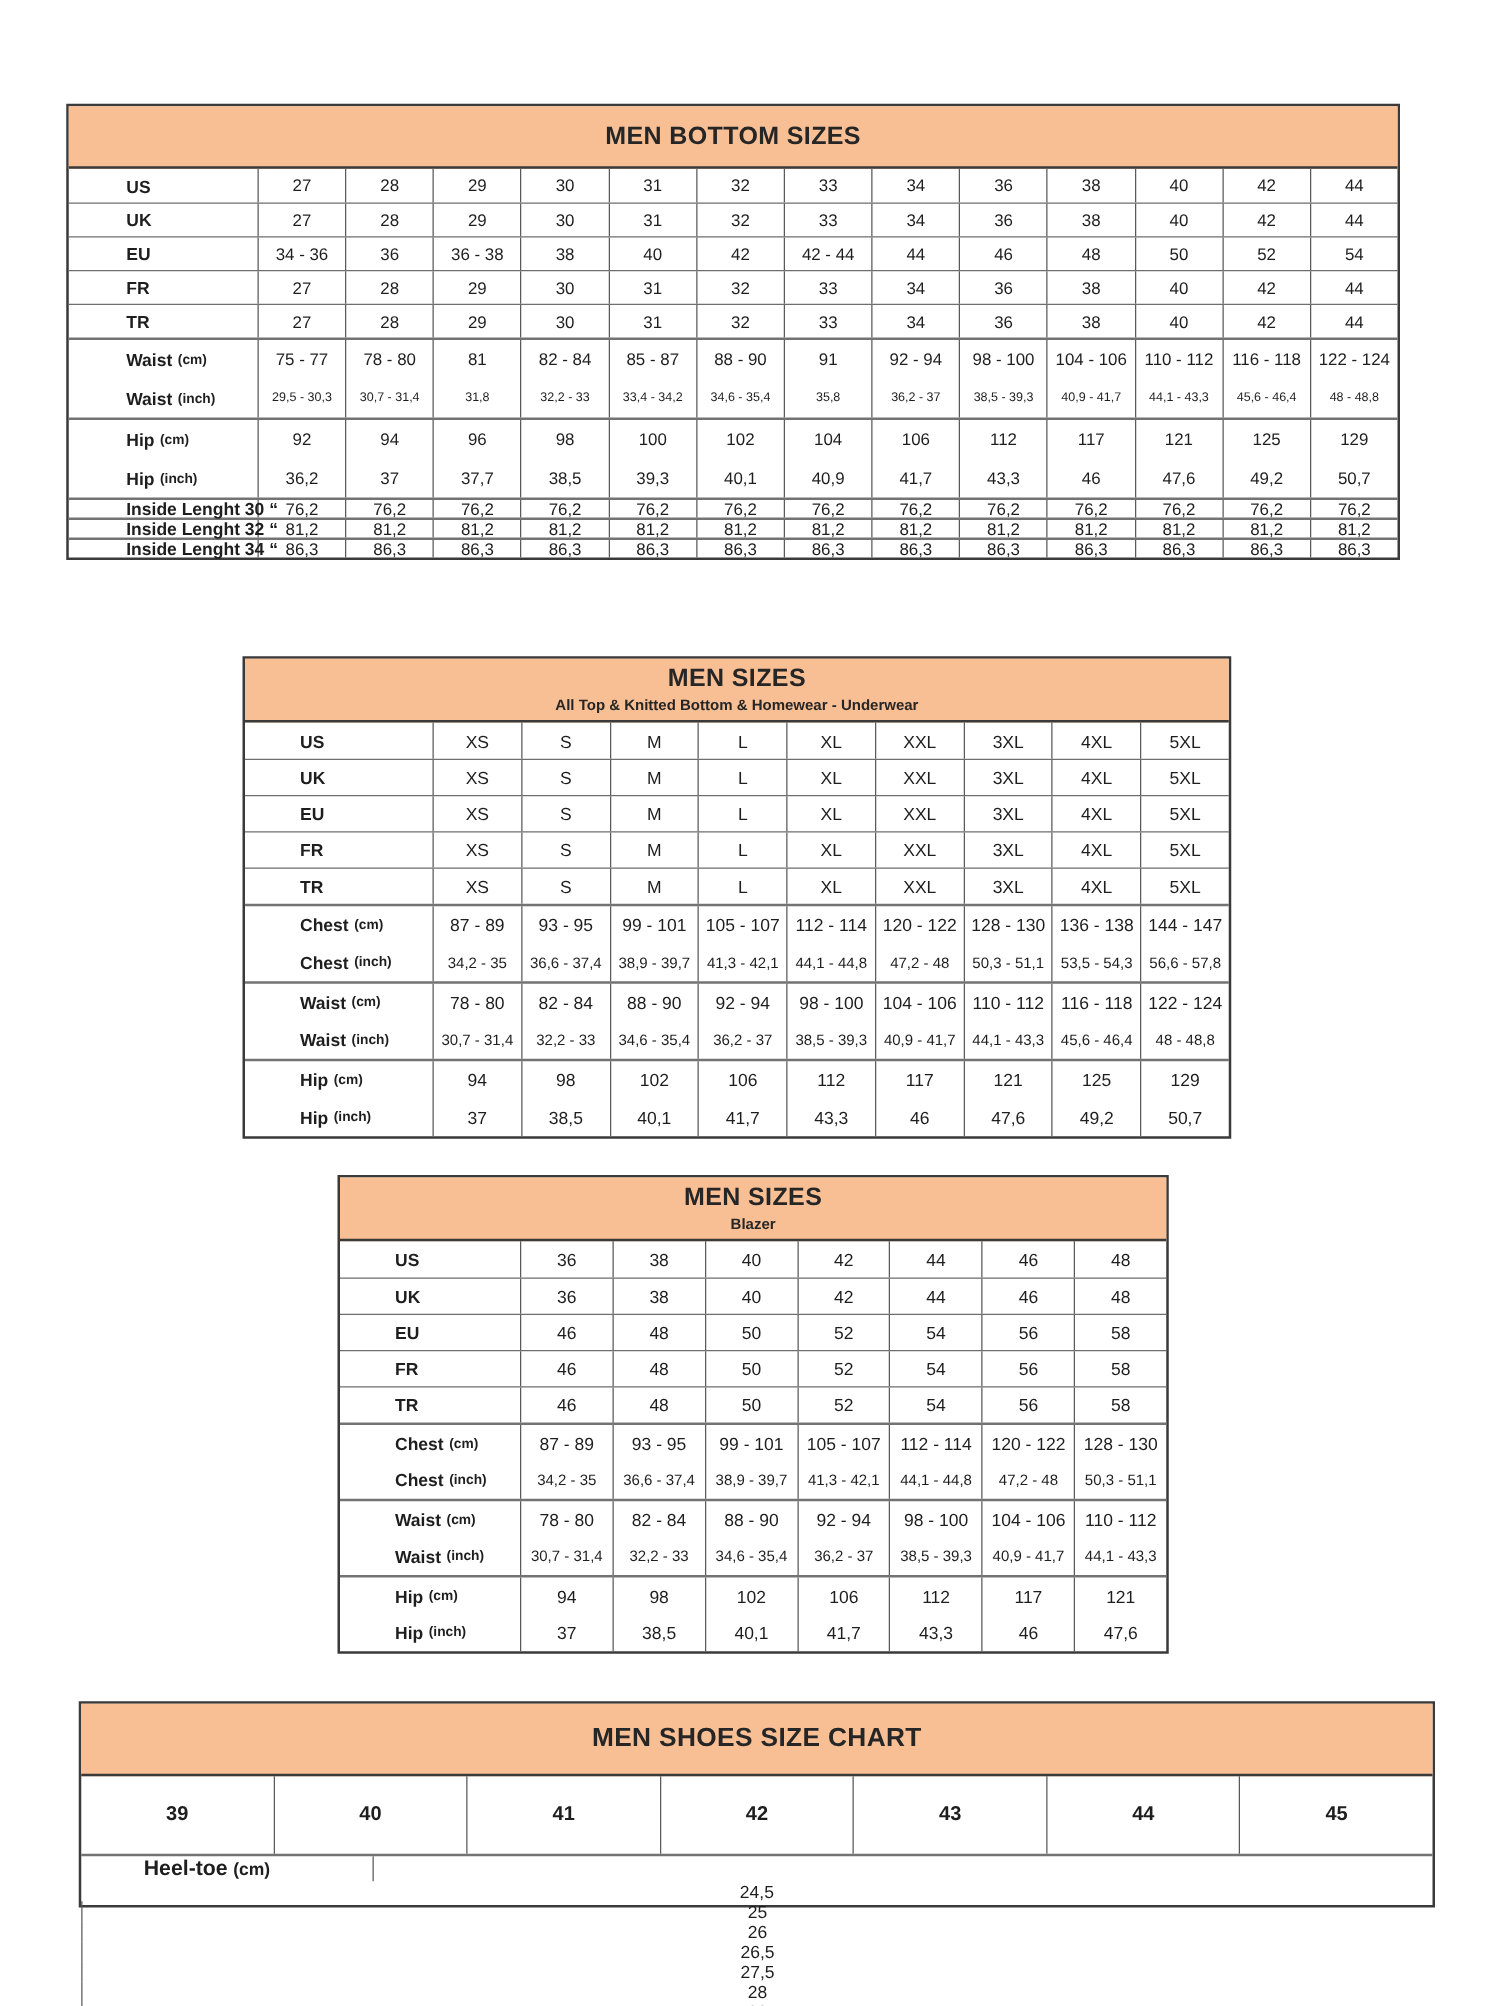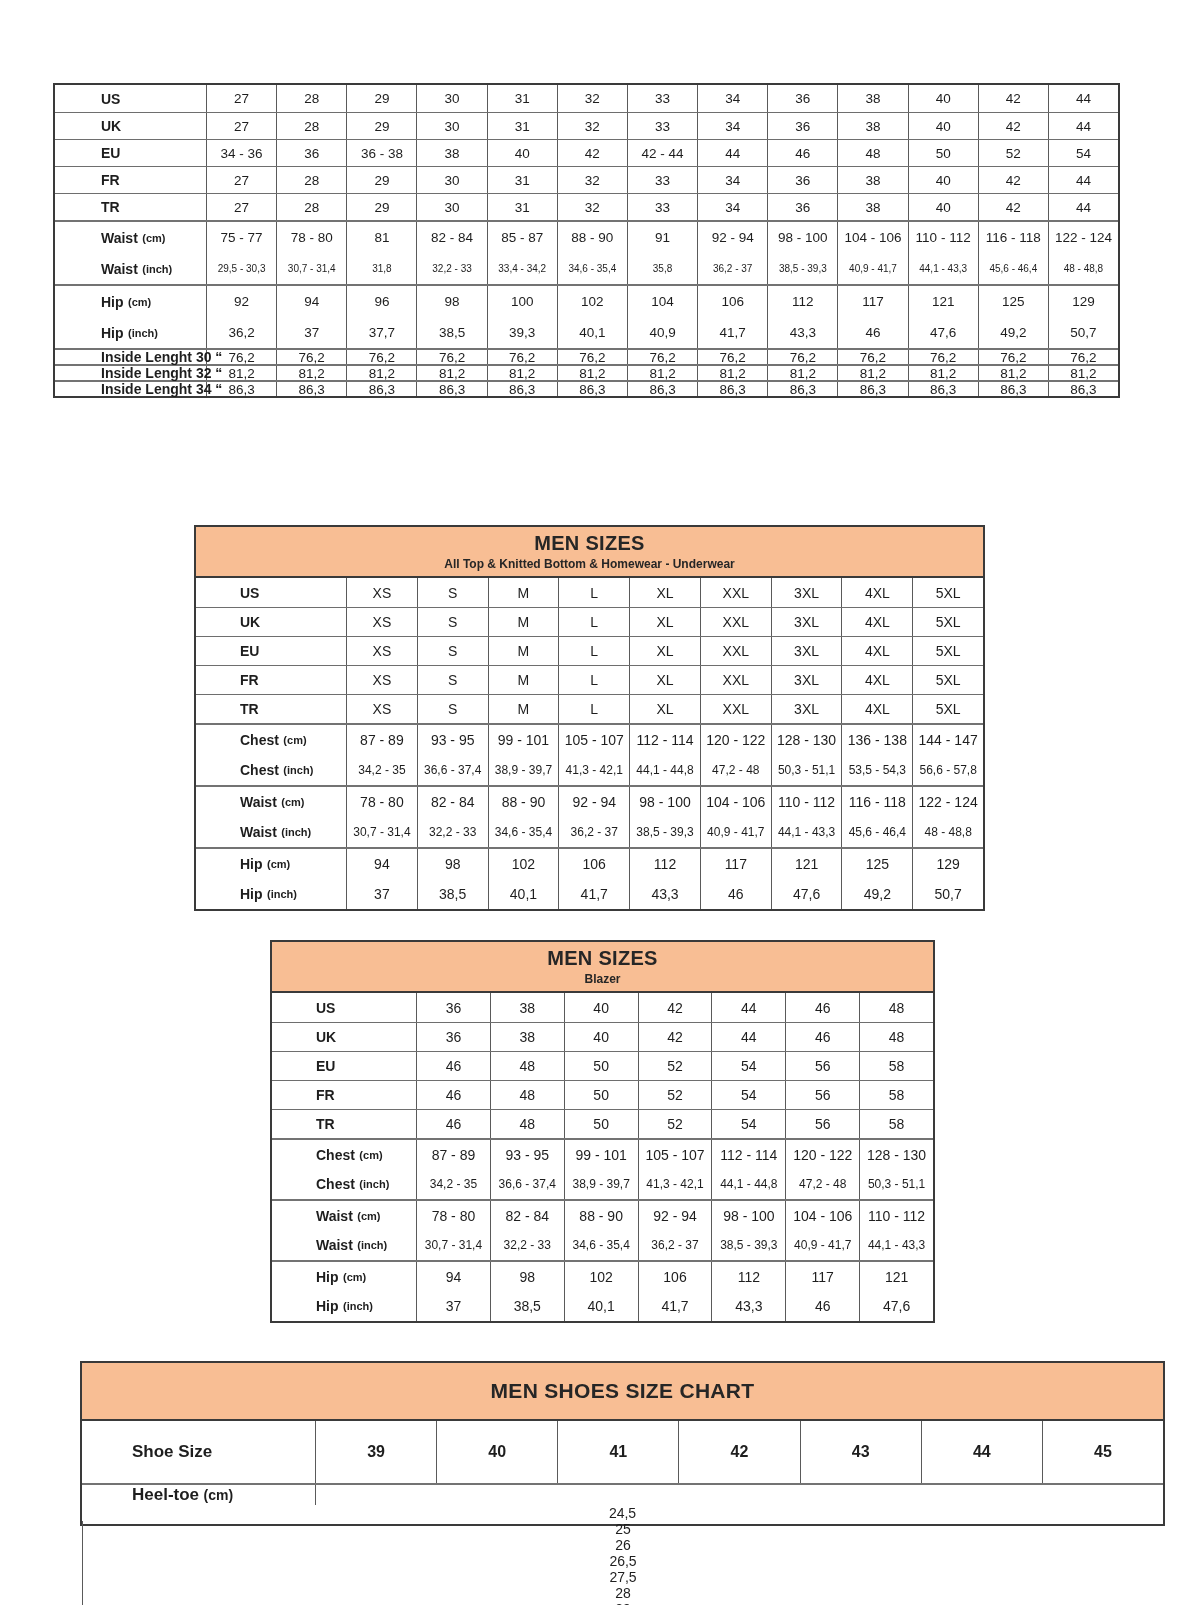--- a/index.html
+++ b/index.html
@@ -11,21 +11,21 @@
     color: #1e1e1e;
   }
   .tbl {
     position: absolute;
     border: 2px solid #3a3a3a;
     background: #ffffff;
   }
   #t1 { left: 53px;  top: 83px;   width: 1067px; }
   #t2 { left: 194px; top: 525px;  width: 791px;  }
   #t3 { left: 270px; top: 940px;  width: 665px;  }
-  #t4 { left: 80px;  top: 1361px; width: 1085px; }
+  #t4 { left: 63px;  top: 1361px; width: 1085px; }
 
   .thead {
     background: #F8BE94;
     border-bottom: 2px solid #3a3a3a;
     display: flex; flex-direction: column;
     align-items: center; justify-content: center;
     text-align: center;
   }
   #t1 .thead { height: 50px; }
   #t2 .thead { height: 51px; }
@@ -79,20 +79,23 @@
   #t1 .sm { font-size: 10px; }
   #t1 .md { font-size: 13.5px; }
   .bold { font-size: 16px; font-weight: bold; }
   #t4 .md { font-size: 14px; }
 </style>
 </head>
 <body>
 
 <main>
     <section class="tbl" id="t1">
+      <header class="thead">
+        <div class="ttitle">MEN BOTTOM SIZES</div>
+      </header>
       <div class="trow single first">
         <div class="lcell">
           <div class="lline">
             <span class="llabel">US</span>
           </div>
         </div>
         <div class="vcell">
           <div class="vline md">27</div>
         </div>
         <div class="vcell">
@@ -1119,25 +1122,20 @@
           <div class="vline md">121</div>
           <div class="vline md">47,6</div>
         </div>
       </div>
     </section>
     <section class="tbl" id="t4">
       <header class="thead">
         <div class="ttitle">MEN SHOES SIZE CHART</div>
       </header>
       <div class="trow single first">
-        <div class="lcell">
-          <div class="lline">
-            <span class="llabel">Shoe Size</span>
-          </div>
-        </div>
         <div class="vcell">
           <div class="vline bold">39</div>
         </div>
         <div class="vcell">
           <div class="vline bold">40</div>
         </div>
         <div class="vcell">
           <div class="vline bold">41</div>
         </div>
         <div class="vcell">

